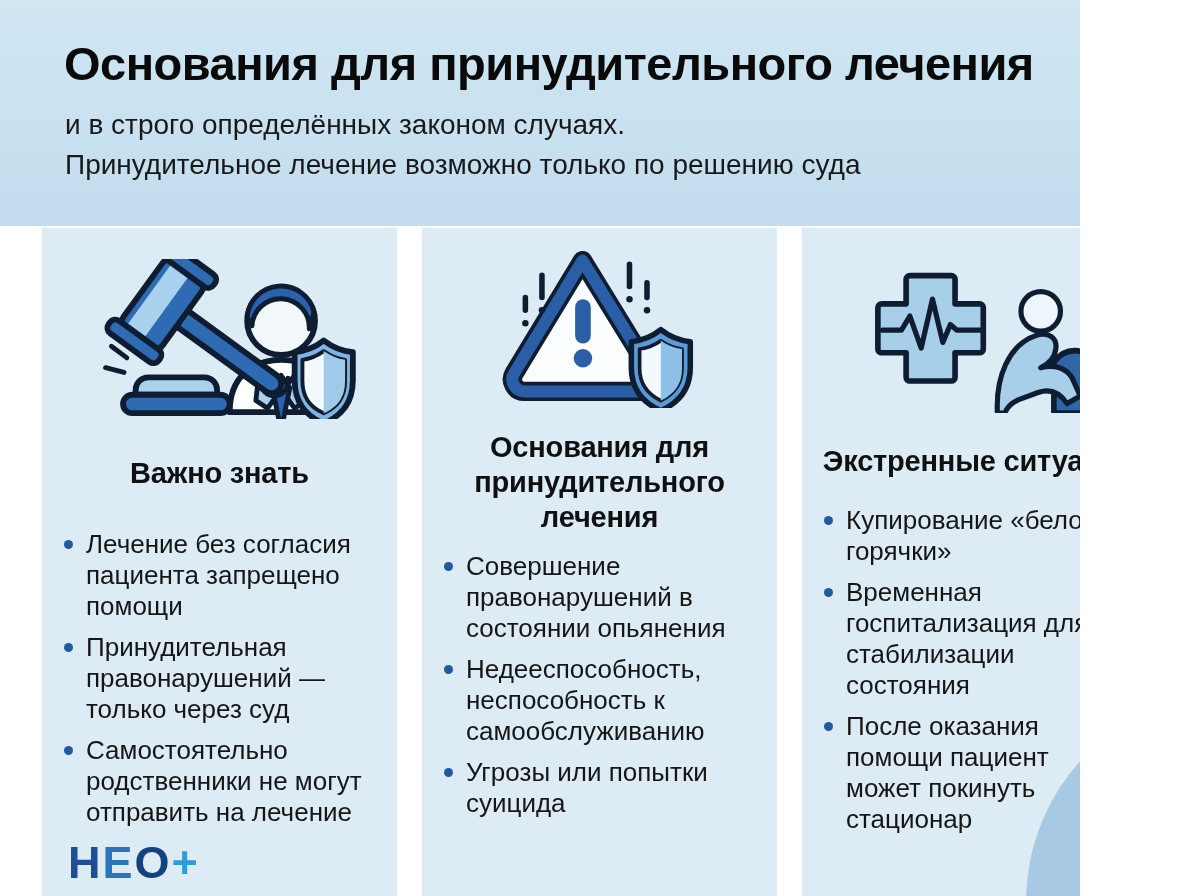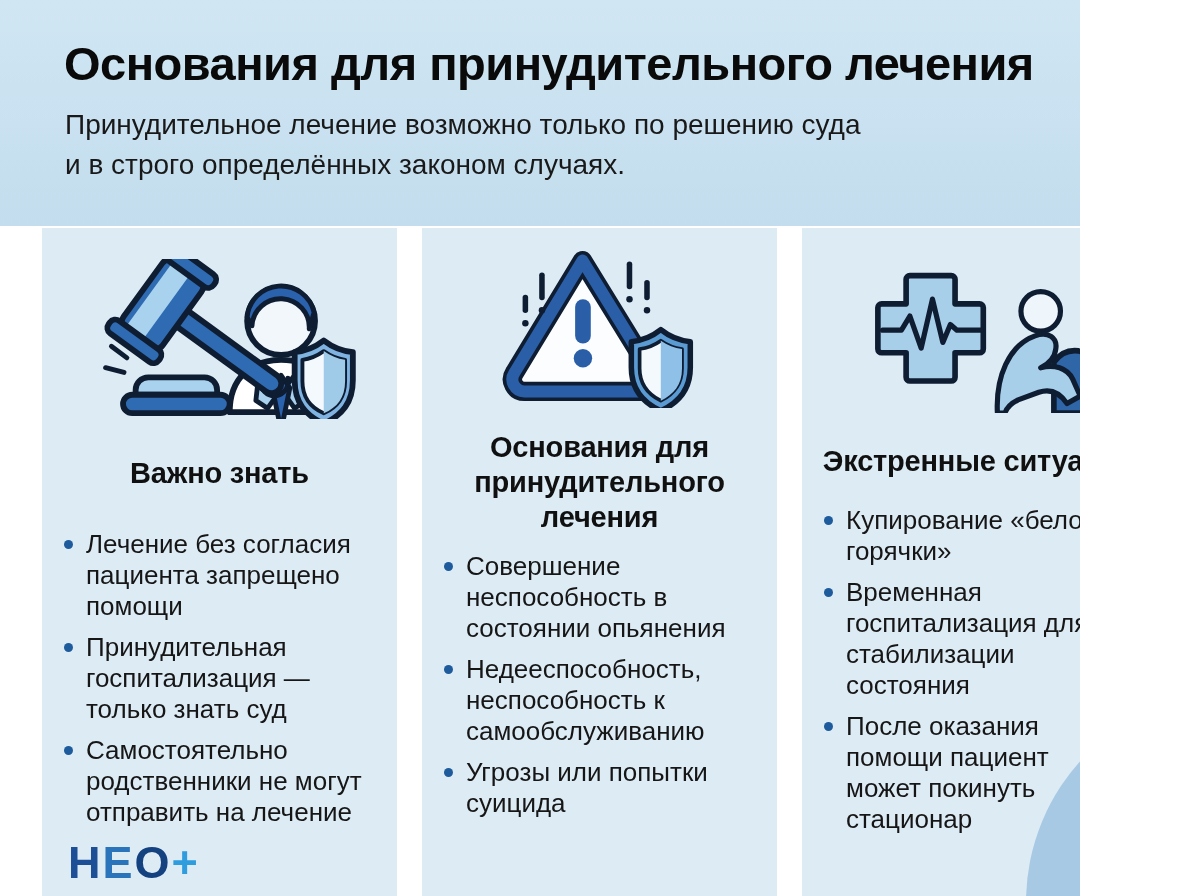--- a/index.html
+++ b/index.html
@@ -66,22 +66,22 @@
 </head>
 <body>
 
 <div class="page">
 
   <div class="accent-circle"></div>
 
   <header class="header">
     <h1 class="title">Основания для принудительного лечения</h1>
     <p class="subtitle">
+      <span>и в строго определённых законом случаях.</span>
       <span>Принудительное лечение возможно только по решению суда</span>
-      <span>и в строго определённых законом случаях.</span>
     </p>
   </header>
 
   <main class="columns">
 
     <section class="card card1">
       <div class="icon-box">
         <svg width="272" height="160" viewBox="0 0 280 165">
           <g stroke="#0f1d33" stroke-width="6" stroke-linejoin="round" stroke-linecap="round">
 
@@ -119,21 +119,21 @@
         </svg>
       </div>
       <h2 class="card-title">Важно знать</h2>
       <ul class="bullets">
         <li>
             <span class="dot"></span>
             <span class="item-text">Лечение без согласия пациента запрещено помощи</span>
           </li>
         <li>
             <span class="dot"></span>
-            <span class="item-text">Принудительная госпитализация — только знать суд</span>
+            <span class="item-text">Принудительная правонарушений — только через суд</span>
           </li>
         <li>
             <span class="dot"></span>
             <span class="item-text">Самостоятельно родственники не могут отправить на лечение</span>
           </li>
       </ul>
     </section>
 
     <section class="card card2">
       <div class="icon-box">
@@ -158,21 +158,21 @@
               <path d="M186 105 c7 5 15 8 23 9 v21 c0 18 -9 28 -23 35 c-14 -7 -23 -17 -23 -35 v-21 c8 -1 16 -4 23 -9 z" fill="#f4f9fd" stroke-width="4"></path>
               <path d="M186 105 c7 5 15 8 23 9 v21 c0 18 -9 28 -23 35 z" fill="#8fc1e8" stroke="none"></path>
             </g>
           </g>
         </svg>
       </div>
       <h2 class="card-title">Основания для принудительного лечения</h2>
       <ul class="bullets">
         <li>
             <span class="dot"></span>
-            <span class="item-text">Совершение неспособность в состоянии опьянения</span>
+            <span class="item-text">Совершение правонарушений в состоянии опьянения</span>
           </li>
         <li>
             <span class="dot"></span>
             <span class="item-text">Недееспособность, неспособность к самообслуживанию</span>
           </li>
         <li>
             <span class="dot"></span>
             <span class="item-text">Угрозы или попытки суицида</span>
           </li>
       </ul>

